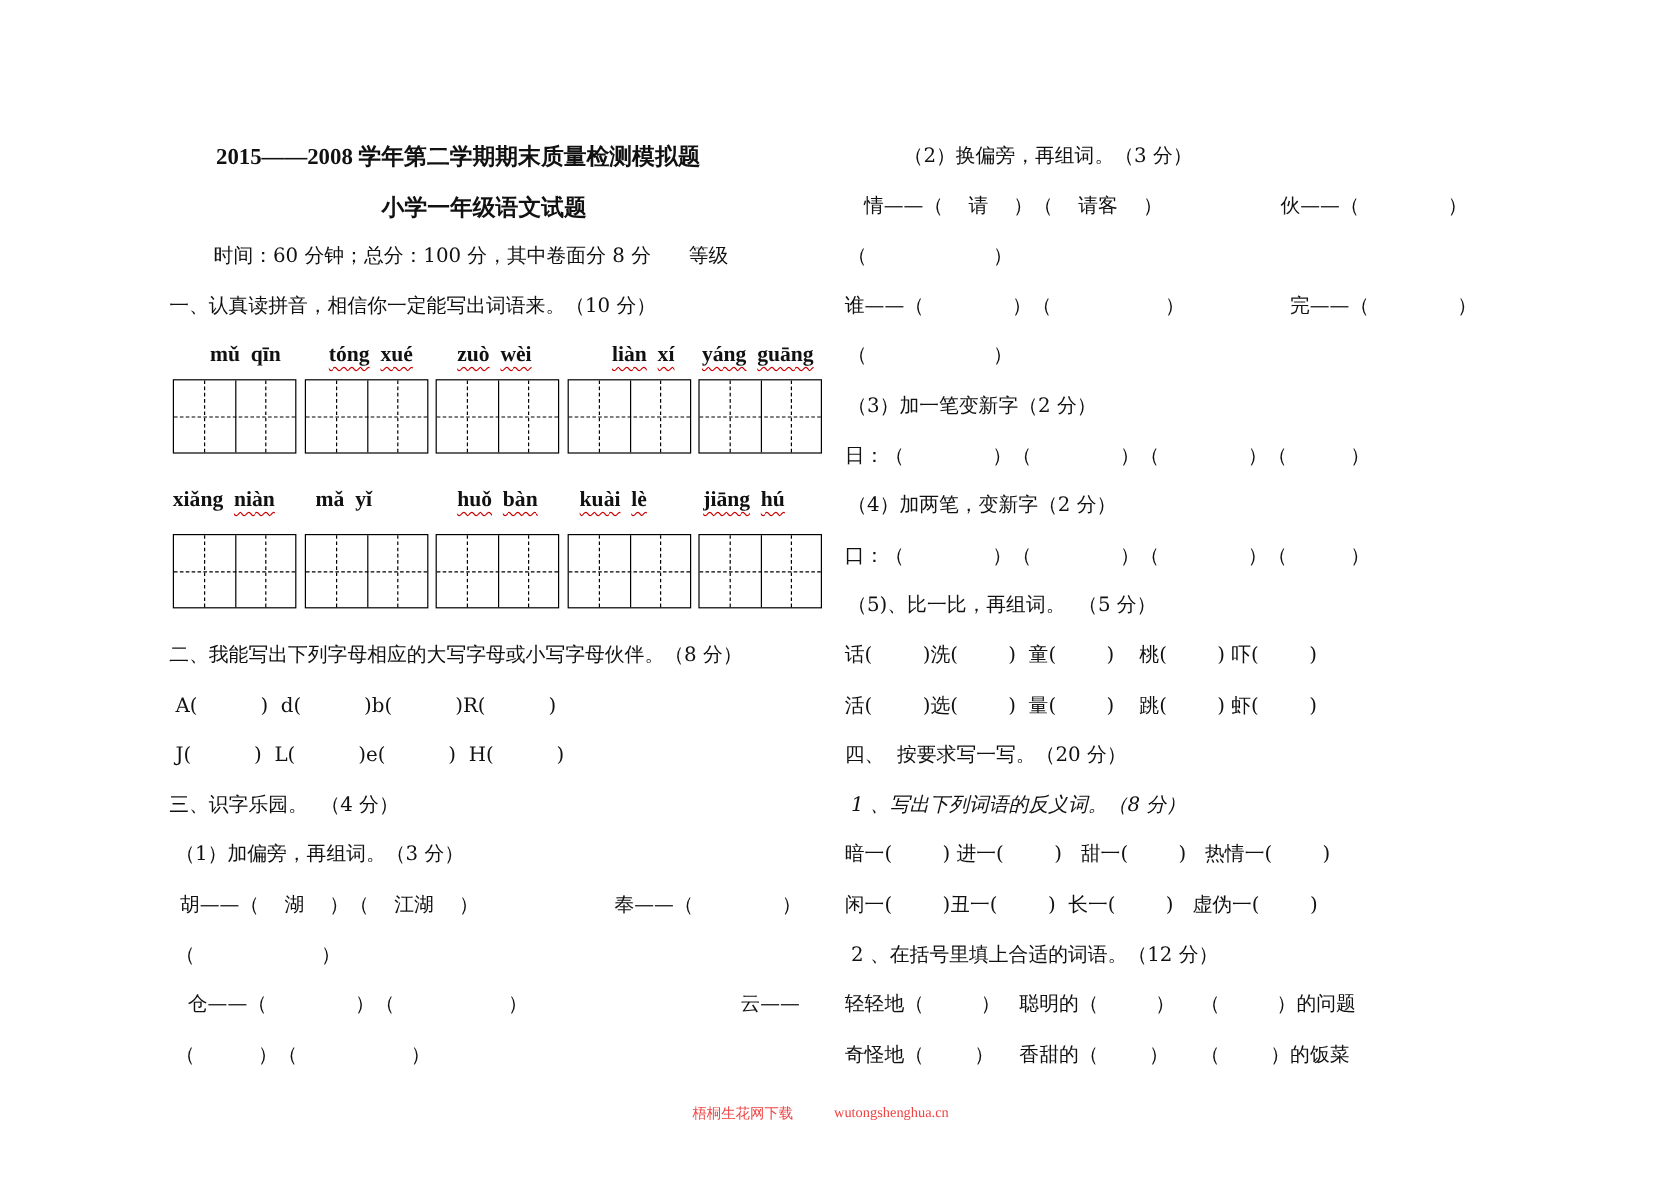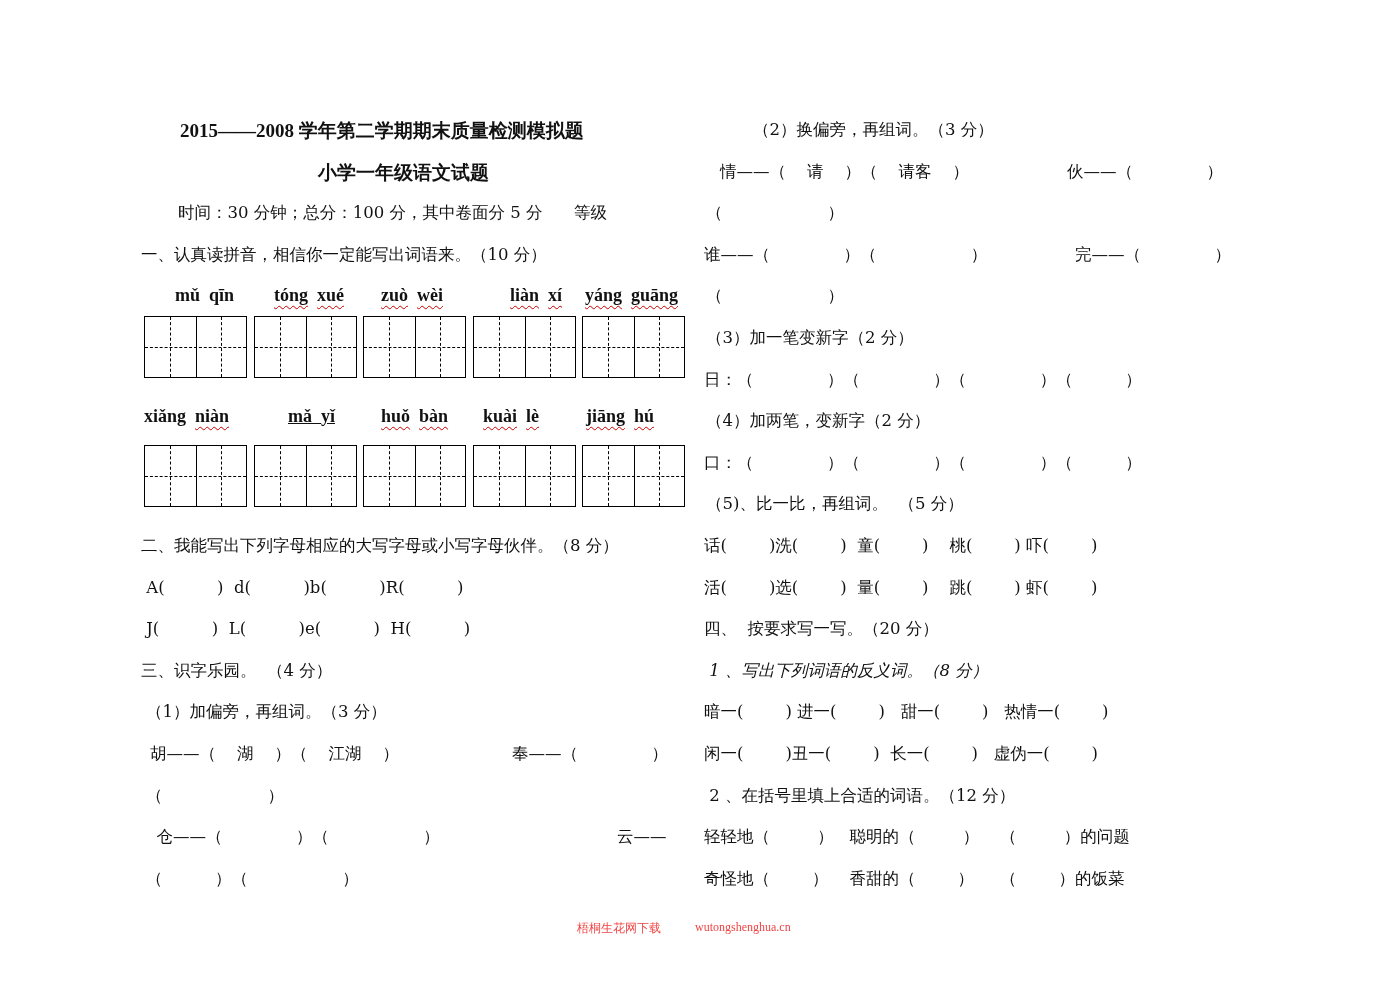--- a/index.html
+++ b/index.html
@@ -15,21 +15,21 @@
   .box .dv1 { position: absolute; left: 25%; top: 0; bottom: 0; border-left: 1px dashed #000; }
   .box .dv2 { position: absolute; left: 75%; top: 0; bottom: 0; border-left: 1px dashed #000; }
   .box .dh { position: absolute; top: 50%; left: 0; right: 0; border-top: 1px dashed #000; }
   .footer { font-family: "Liberation Serif", serif; font-size: 12px; color: #ef4444; }
 </style>
 </head>
 <body>
 
 <div class="abs title" style="left:180px; top:118px;">2015——2008 学年第二学期期末质量检测模拟题</div>
 <div class="abs title" style="left:318px; top:160px;">小学一年级语文试题</div>
-<div class="abs t" style="left:178px; top:203px;">时间：30 分钟；总分：100 分，其中卷面分 5 分      等级</div>
+<div class="abs t" style="left:178px; top:203px;">时间：60 分钟；总分：100 分，其中卷面分 8 分      等级</div>
 
 <div class="abs t" style="left:141px; top:245px;">一、认真读拼音，相信你一定能写出词语来。（10 分）</div>
 
 <div>
   <div class="abs py" style="left:175px; top:285px;"><span>mǔ</span>  <span>qīn</span></div>
   <div class="abs py" style="left:274px; top:285px;"><span class="w">tóng</span>  <span class="w">xué</span></div>
   <div class="abs py" style="left:381px; top:285px;"><span class="w">zuò</span>  <span class="w">wèi</span></div>
   <div class="abs py" style="left:510px; top:285px;"><span class="w">liàn</span>  <span class="w">xí</span></div>
   <div class="abs py" style="left:585px; top:285px;"><span class="w">yáng</span>  <span class="w">guāng</span></div>
 </div>
@@ -62,21 +62,21 @@
   <div class="box" style="left:582px; top:316px;">
       <div class="mid"></div>
       <div class="dv1"></div>
       <div class="dv2"></div>
       <div class="dh"></div>
     </div>
 </div>
 
 <div>
   <div class="abs py" style="left:144px; top:406px;"><span>xiǎng</span>  <span class="w">niàn</span></div>
-  <div class="abs py" style="left:288px; top:406px;text-decoration:underline;"><span>mǎ</span>  <span>yǐ</span></div>
+  <div class="abs py" style="left:263px; top:406px;"><span>mǎ</span>  <span>yǐ</span></div>
   <div class="abs py" style="left:381px; top:406px;"><span class="w">huǒ</span>  <span class="w">bàn</span></div>
   <div class="abs py" style="left:483px; top:406px;"><span class="w">kuài</span>  <span class="w">lè</span></div>
   <div class="abs py" style="left:586px; top:406px;"><span class="w">jiāng</span>  <span class="w">hú</span></div>
 </div>
 
 <div>
   <div class="box" style="left:144px; top:445px;">
       <div class="mid"></div>
       <div class="dv1"></div>
       <div class="dv2"></div>

